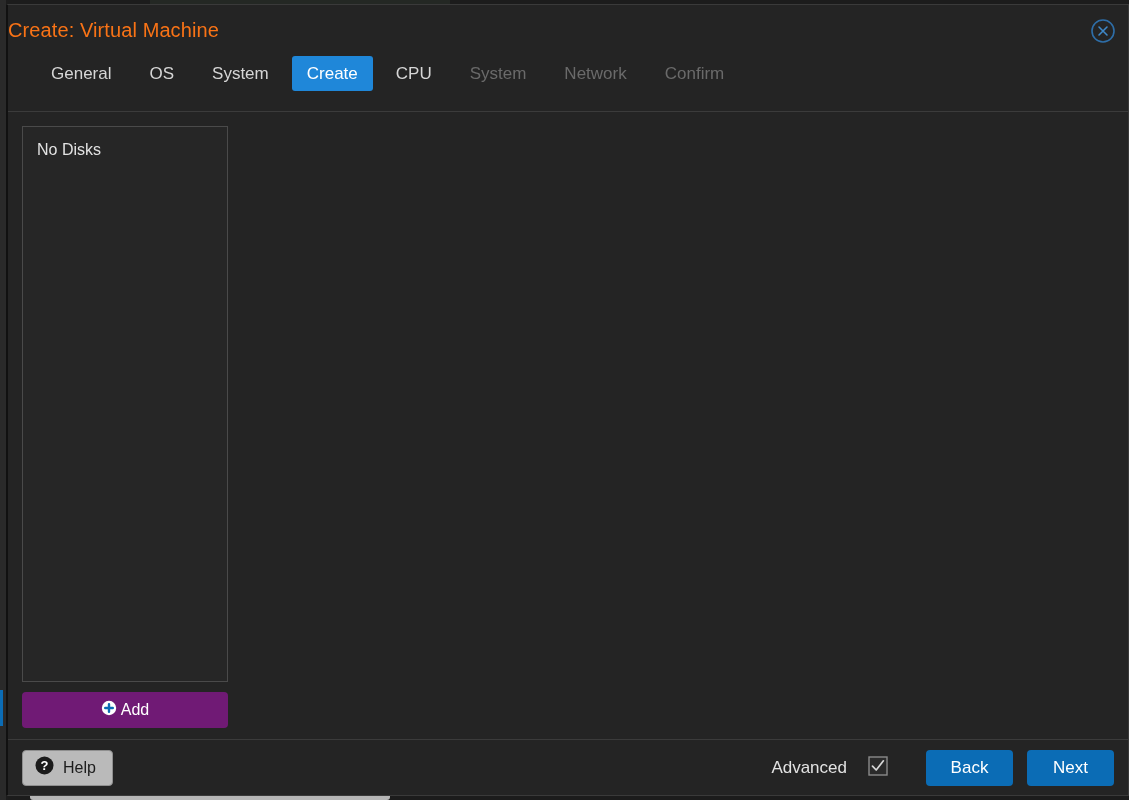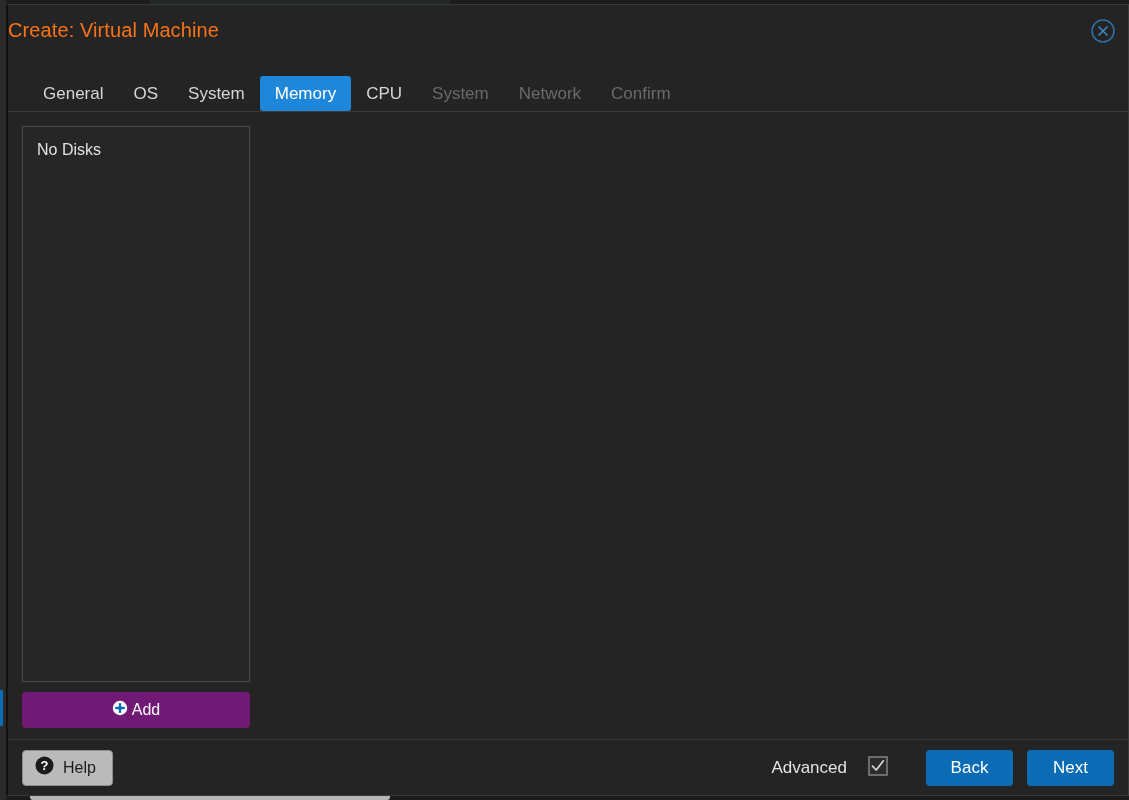--- a/index.html
+++ b/index.html
@@ -81,23 +81,23 @@
     align-items: center;
     justify-content: center;
   }
   #close-btn svg { display: block; }
 
   
   #tabbar {
     height: 56px;
     flex: 0 0 56px;
     display: flex;
-    align-items: flex-end;
-    padding-left: 20px;
-    gap: 0px;
+    align-items: flex-start;
+    padding-left: 28px;
+    gap: 8px;
     background: #242424;
     border-bottom: 1px solid #3b3b3b;
   }
   .tab {
     font-size: 17px;
     padding: 7px 15px;
     border-radius: 3px;
     color: #d6d6d6;
     white-space: nowrap;
     cursor: pointer;
@@ -117,21 +117,21 @@
 
   
   #body {
     flex: 1 1 auto;
     position: relative;
     background: #242424;
     padding: 14px 0 0 14px;
   }
 
   #disk-column {
-    width: 228px;
+    width: 206px;
     display: flex;
     flex-direction: column;
     height: 602px;
   }
 
   #disk-list {
     flex: 1 1 auto;
     border: 1px solid #4a4a4a;
     background: #262626;
     padding: 14px 0 0 14px;
@@ -232,21 +232,21 @@
         <circle cx="13" cy="13" r="11" fill="none" stroke="#2e6ea8" stroke-width="1.6"></circle>
         <path d="M9 9 L17 17 M17 9 L9 17" stroke="#3f88c8" stroke-width="1.6" stroke-linecap="round"></path>
       </svg>
     </div>
   </div>
 
   <div id="tabbar">
     <button class="tab">General</button>
     <button class="tab">OS</button>
     <button class="tab">System</button>
-    <button class="tab is-active">Memory</button>
+    <button class="tab is-active">Create</button>
     <button class="tab">CPU</button>
     <button class="tab is-disabled">System</button>
     <button class="tab is-disabled">Network</button>
     <button class="tab is-disabled">Confirm</button>
   </div>
 
   <div id="body">
     <div id="disk-column">
 
       <div id="disk-list">

